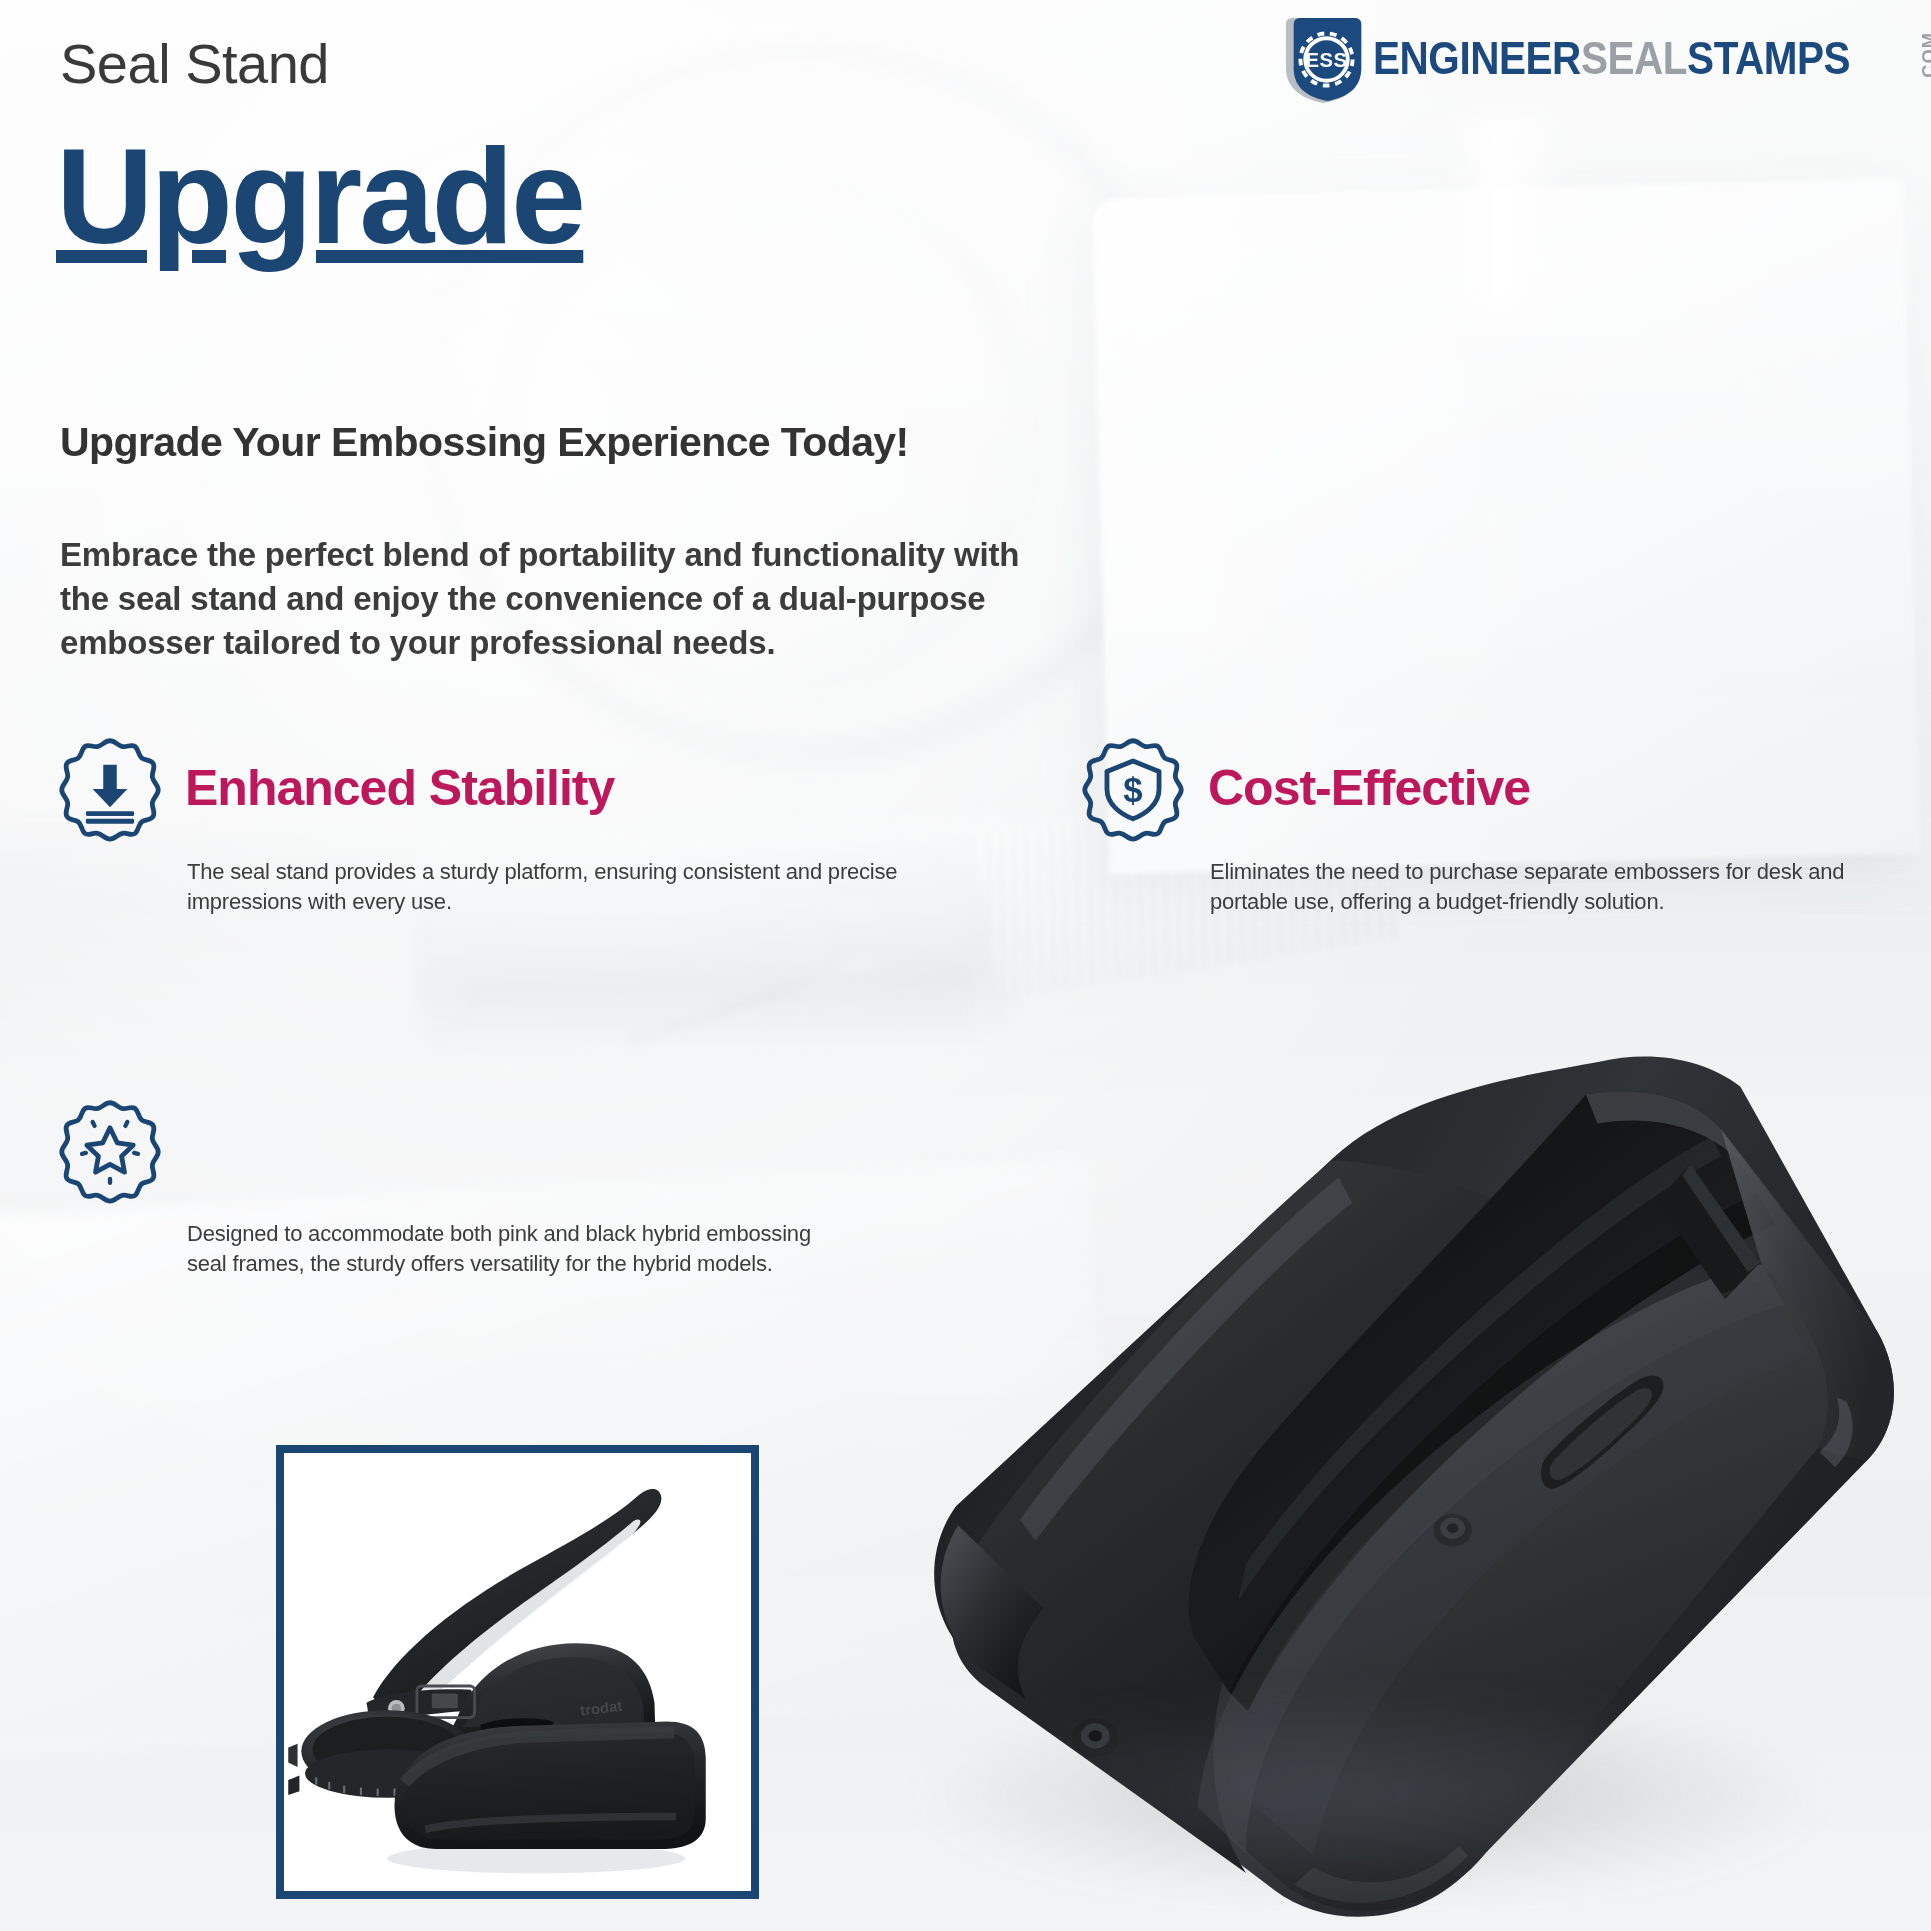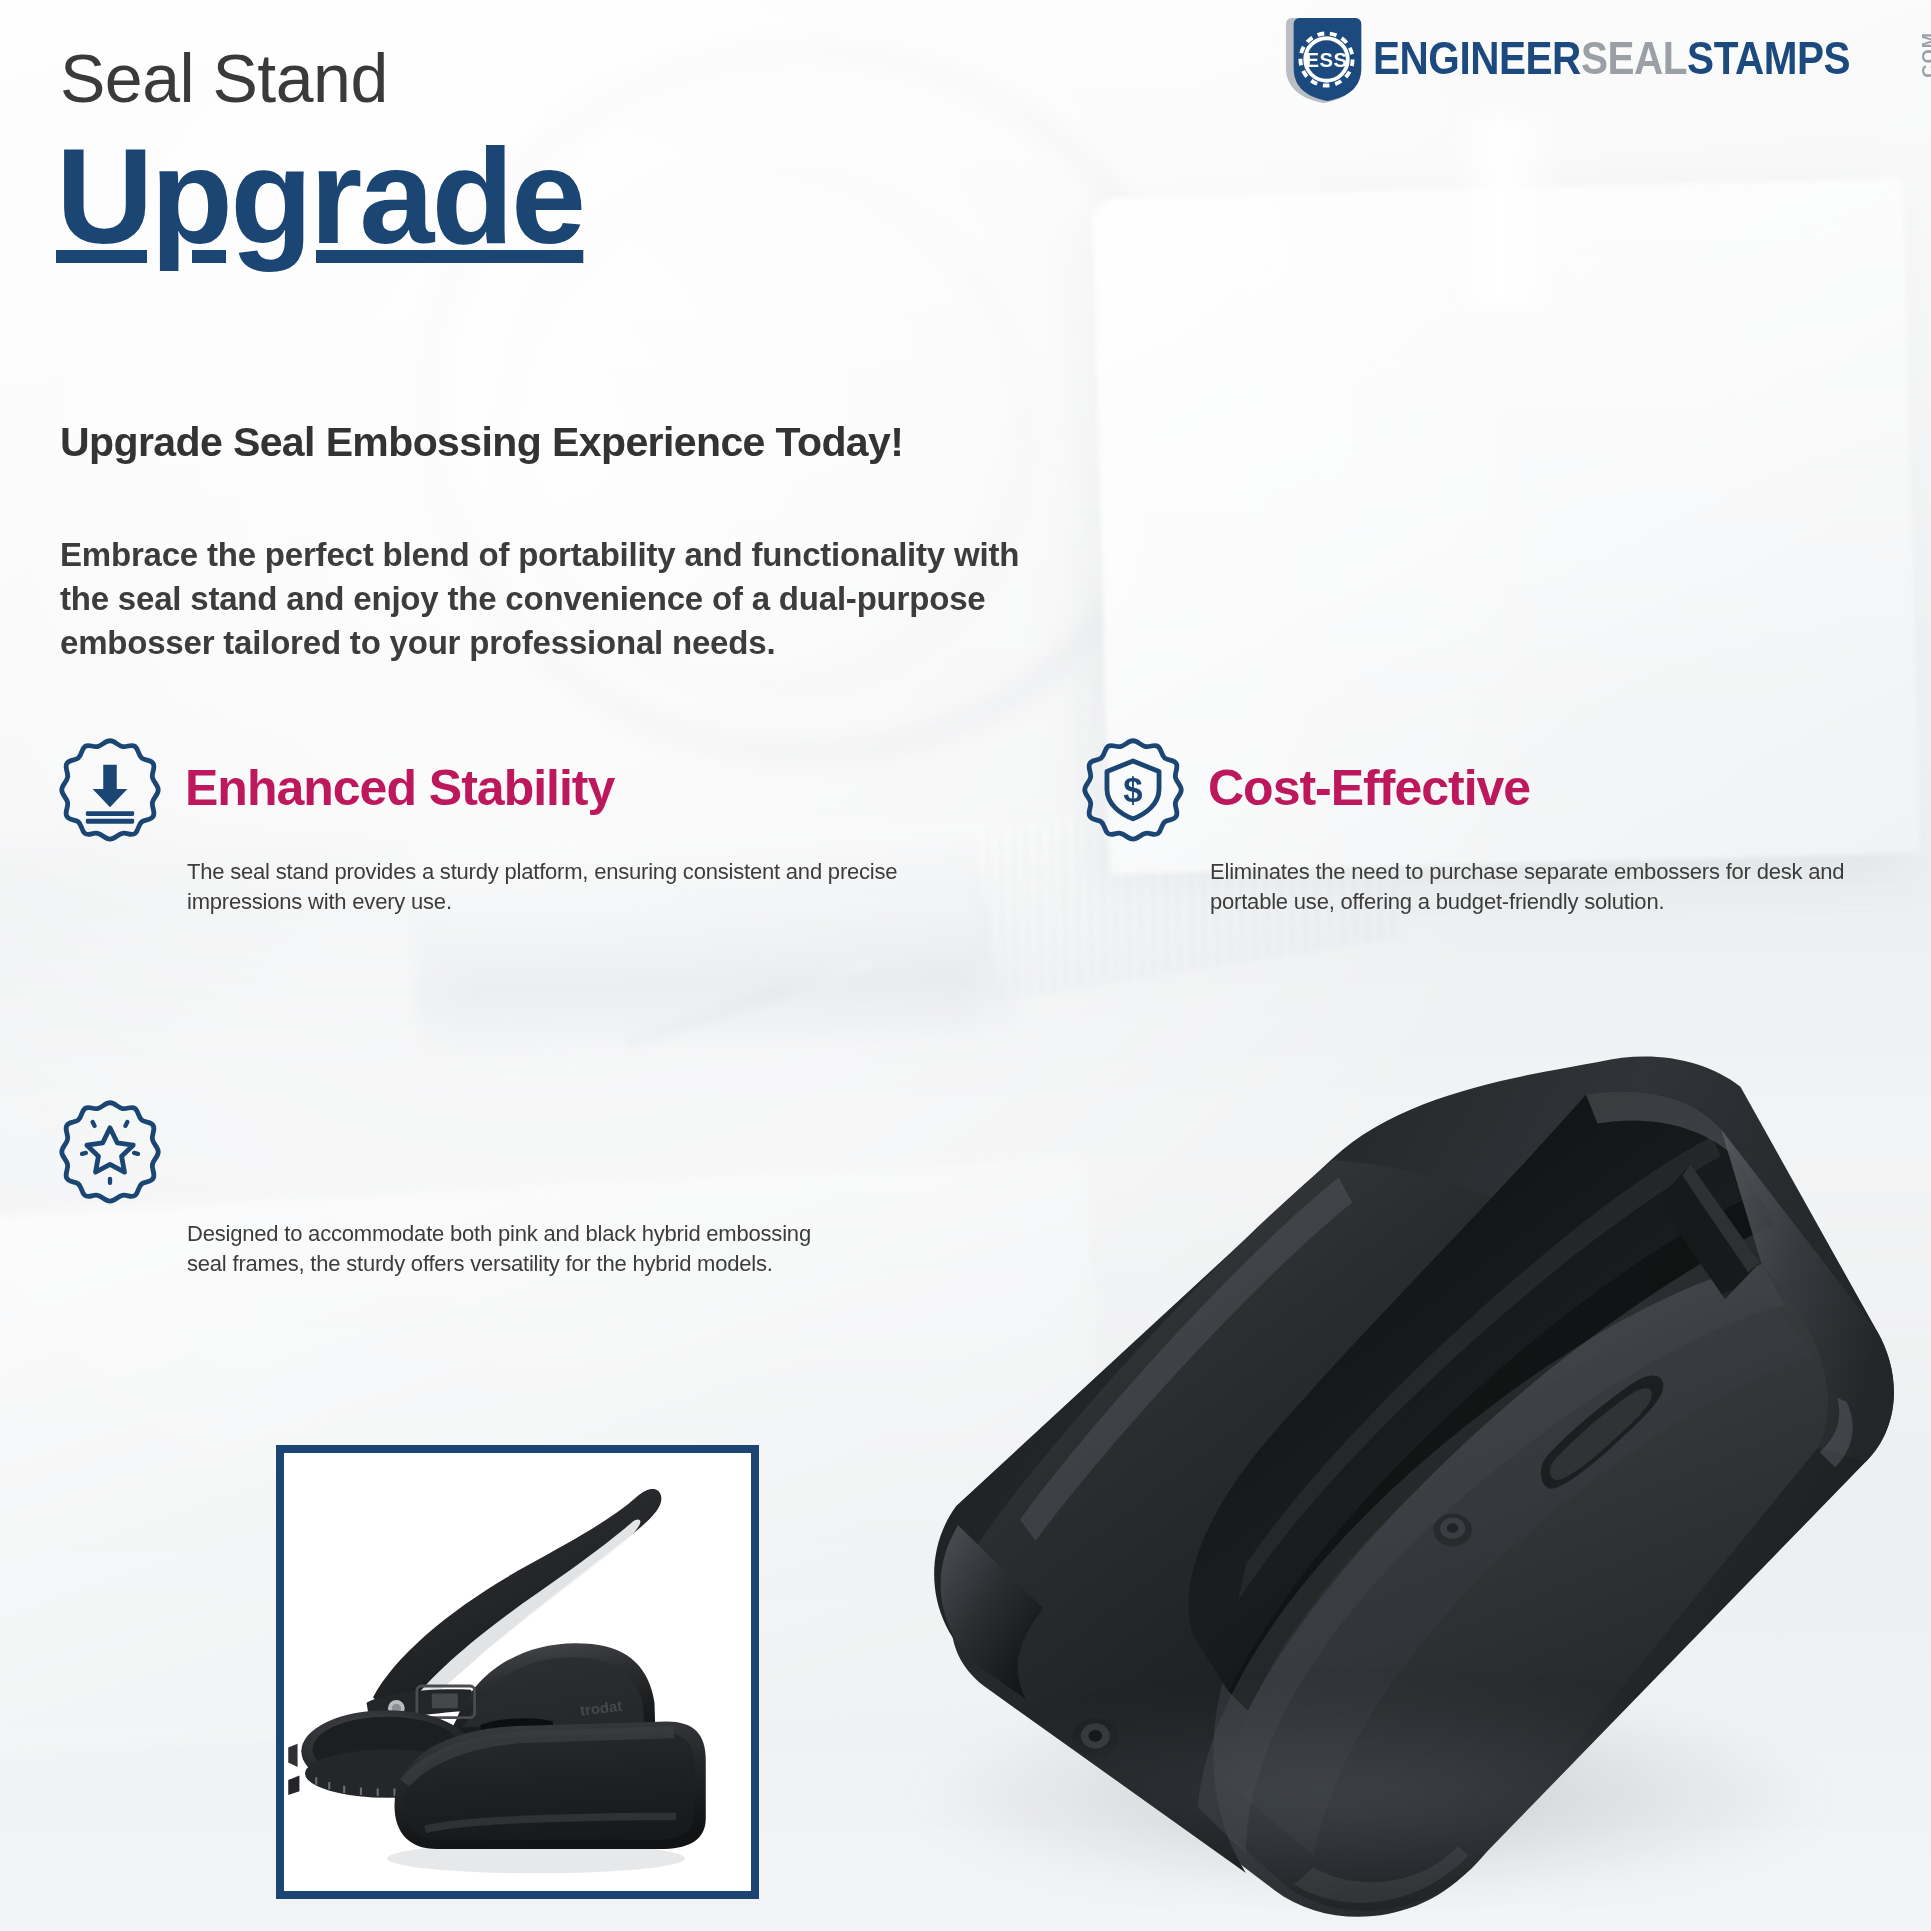--- a/index.html
+++ b/index.html
@@ -202,22 +202,22 @@
     writing-mode: vertical-rl;
     transform: rotate(180deg);
     margin-left: 2.9px;
     align-self: center;
   }
 
   
   .kicker {
     position: absolute;
     left: 60px;
-    top: 44px;
-    font-size: 68px;
+    top: 36px;
+    font-size: 56px;
     font-weight: 400;
     color: #3a3a3a;
     letter-spacing: -0.5px;
     line-height: 1;
     white-space: nowrap;
   }
   .headline {
     position: absolute;
     left: 56px;
     top: 129px;
@@ -365,21 +365,21 @@
       </svg>
     </div>
     <div class="logo-word">
       <span class="blue">ENGINEER</span><span class="gray">SEAL</span><span class="blue">STAMPS</span>
     </div>
     <div class="logo-dotcom">.COM</div>
   </div>
 
   <div class="kicker">Seal Stand</div>
   <div class="headline">Upgrade</div>
-  <div class="subhead">Upgrade Seal Embossing Experience Today!</div>
+  <div class="subhead">Upgrade Your Embossing Experience Today!</div>
   <div class="intro">Embrace the perfect blend of portability and functionality with the seal stand and enjoy the convenience of a dual-purpose embosser tailored to your professional needs.</div>
 
   <div class="feature" id="feat-stability">
     <div class="feature-head">
       <span class="badge-icon">
         <svg viewBox="0 0 112 112" xmlns="http://www.w3.org/2000/svg">
           <path fill="none" stroke="#1b4674" stroke-width="5" stroke-linejoin="round" d="M56 7
                    c5 0 8 5 13 6 c5 1 9 -3 13 0 c4 3 3 9 7 12 c4 3 10 1 12 6 c2 5 -2 9 -1 14 c1 5 6 8 6 13 c0 5 -5 8 -6 13 c-1 5 3 9 1 14 c-2 5 -8 3 -12 6 c-4 3 -3 9 -7 12 c-4 3 -8 -1 -13 0 c-5 1 -8 6 -13 6 c-5 0 -8 -5 -13 -6 c-5 -1 -9 3 -13 0 c-4 -3 -3 -9 -7 -12 c-4 -3 -10 -1 -12 -6 c-2 -5 2 -9 1 -14 c-1 -5 -6 -8 -6 -13 c0 -5 5 -8 6 -13 c1 -5 -3 -9 -1 -14 c2 -5 8 -3 12 -6 c4 -3 3 -9 7 -12 c4 -3 8 1 13 0 c5 -1 8 -6 13 -6 z"></path>
           <path fill="#1b4674" d="M49 32 h14 v25 h11 L56 76 L38 57 h11 z"></path>
           <rect x="31" y="80" width="50" height="5" rx="1.5" fill="#1b4674"></rect>

